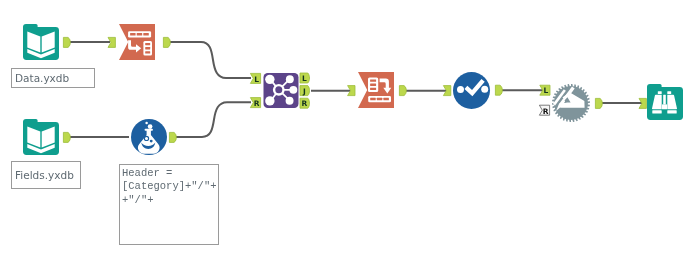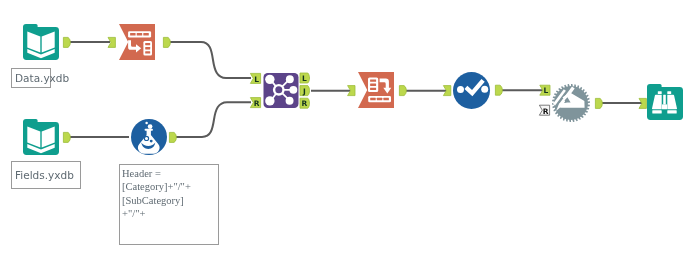--- a/index.html
+++ b/index.html
@@ -7,21 +7,21 @@
        font-family:"Liberation Sans",sans-serif;
        -webkit-font-smoothing:antialiased;}
   #canvas{position:relative;width:693px;height:269px;background:#ffffff;}
   #wires{position:absolute;left:0;top:0;width:693px;height:269px;}
   .tool{position:absolute;}
   .label-box{position:absolute;background:#ffffff;border:1px solid #9a9a9a;
     font-family:"DejaVu Sans",sans-serif;font-size:10.5px;color:#5f6a72;
     box-sizing:border-box;white-space:nowrap;line-height:1;
     display:flex;align-items:center;padding-left:3px;}
   .anno-box{position:absolute;background:#ffffff;border:1px solid #9a9a9a;
-    font-family:Liberation Serif, serif;font-size:10.5px;color:#5f6a72;
+    font-family:Liberation Mono, monospace;font-size:10.5px;color:#5f6a72;
     box-sizing:border-box;padding:2px 0 0 2px;line-height:13.4px;}
   svg{display:block;overflow:visible;}
 </style>
 </head>
 <body>
 
 <div id="canvas">
 
   <svg id="wires" width="693" height="269" viewBox="0 0 693 269">
     <g fill="none" stroke="#5a5a5a" stroke-width="2">
@@ -91,21 +91,21 @@
   </svg>
 
   <div class="tool" style="left:23px;top:24px;">
     <svg width="36" height="36" viewBox="0 0 36 36">
       <path fill="#0f9e8e" d="M3,0 H13 a1.6,1.6 0 0 1 1.6,1.6 V3 H32.6 A3.4,3.4 0 0 1 36,6.4 V32.6 A3.4,3.4 0 0 1 32.6,36 H3.4 A3.4,3.4 0 0 1 0,32.6 V3 A3,3 0 0 1 3,0 Z"></path>
       <path fill="#ffffff" d="M4.3,7.4 L17.3,12.6 V28.6 L4.3,23.4 Z"></path>
       <path fill="#ffffff" d="M31.7,7.4 L18.7,12.6 V28.6 L31.7,23.4 Z"></path>
       <path fill="#ffffff" d="M4.3,24.9 L18,30.4 L31.7,24.9 V28.8 L18,34.3 L4.3,28.8 Z"></path>
     </svg>
   </div>
-  <div class="label-box" style="left:11px;top:68px;width:40px;height:20px;">
+  <div class="label-box" style="left:11px;top:68px;width:84px;height:20px;">
     <span>Data.yxdb</span>
   </div>
 
   <div class="tool" style="left:119px;top:24px;">
     <svg width="36" height="36" viewBox="0 0 36 36">
       <path fill="#d2694f" d="M0,0 H36 V36 H0 L9.2,18 Z"></path>
       <g fill="#ffffff">
         <rect x="9.1" y="7.2" width="23.0" height="6.4" rx="1.4"></rect>
         <rect x="24.4" y="17.0" width="8.6" height="14.6" rx="1.5"></rect>
       </g>
@@ -235,17 +235,16 @@
         <rect x="15.0" y="20.3" width="5.0" height="5.0" rx="0.6"></rect>
         <rect x="5.3" y="26.3" width="9.4" height="3.3" rx="0.55"></rect>
         <rect x="20.3" y="26.3" width="9.4" height="3.3" rx="0.55"></rect>
       </g>
     </svg>
   </div>
 
   <div class="anno-box" style="left:119px;top:164px;width:100px;height:81px;">
     <div>Header =</div>
     <div>[Category]+"/"+</div>
-    <div>[SubCategory]</div>
     <div>+"/"+</div>
   </div>
 
 </div>
 
 </body></html>

